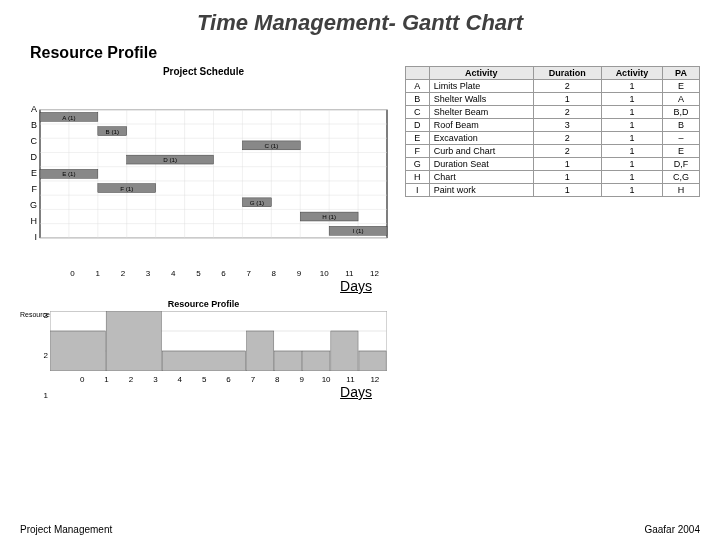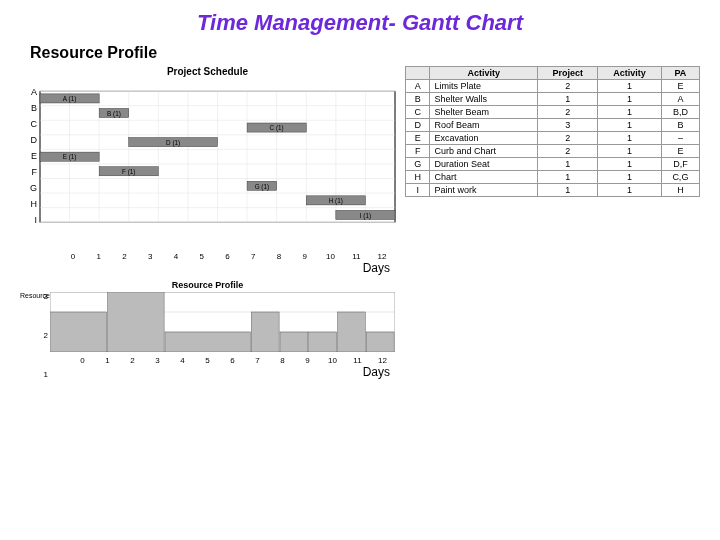--- a/index.html
+++ b/index.html
@@ -16,21 +16,21 @@
       width: 720px;
       height: 540px;
       background: #fff;
       position: relative;
       padding: 10px 20px;
     }
 
     h1 {
       text-align: center;
       font-size: 22px;
-      color: #6d28d9;
+      color: #404040;
       font-weight: bold;
       margin-bottom: 8px;
       font-style: italic;
     }
 
     .resource-profile-label {
       font-size: 16px;
       font-weight: bold;
       margin-left: 10px;
       margin-bottom: 4px;
@@ -54,44 +54,45 @@
     }
 
     .activity-table td:nth-child(2) {
       text-align: left;
     }
 
     .project-schedule-label {
       text-align: center;
       font-size: 10px;
       font-weight: bold;
-      margin-bottom: 2px;
+      margin-bottom: 19px;
     }
 
     .gantt-wrapper {
       display: flex;
       position: relative;
     }
 
     .gantt-labels-col {
       width: 20px;
       display: flex;
       flex-direction: column;
     }
 
     .x-axis-labels {
       display: flex;
       margin-left: 20px;
       font-size: 8px;
     }
 
     .x-axis-title {
-      font-size: 12px;
+      font-size: 14px;
       text-align: right;
-      margin-right: 5px;
+      margin-right: 15px;
+      text-decoration: underline;
     }
 
     
     .resource-profile-section {
       margin-top: 5px;
     }
 
     .resource-profile-title {
       text-align: center;
       font-size: 9px;
@@ -119,20 +120,21 @@
       gap: 10px;
       margin-top: 0;
     }
 
     .left-chart-area {
       flex: 1;
     }
 
     .right-table-area {
       width: 295px;
+      margin-left: 8px;
     }
   </style>
 </head>
 <body>
 
 <div class="page">
   <h1>Time Management- Gantt Chart</h1>
 
   <div class="resource-profile-label">Resource Profile</div>
 
@@ -264,21 +266,21 @@
         </div>
       </div>
     </div>
 
     <div class="right-table-area">
       <table class="activity-table" id="activity-table">
       <thead>
             <tr>
               <th></th>
               <th>Activity</th>
-              <th>Project</th>
+              <th>Duration</th>
               <th>Activity</th>
               <th>PA</th>
             </tr>
           </thead>
           <tbody>
             <tr>
               <td>A</td>
               <td>Limits Plate</td>
               <td>2</td>
               <td>1</td>
@@ -338,13 +340,17 @@
               <td>Paint work</td>
               <td>1</td>
               <td>1</td>
               <td>H</td>
             </tr>
           </tbody>
         </table>
     </div>
   </div>
 
+  <div class="footer">
+    <span>Project Management</span>
+    <span>Gaafar 2004</span>
+  </div>
 </div>
 
 </body></html>

